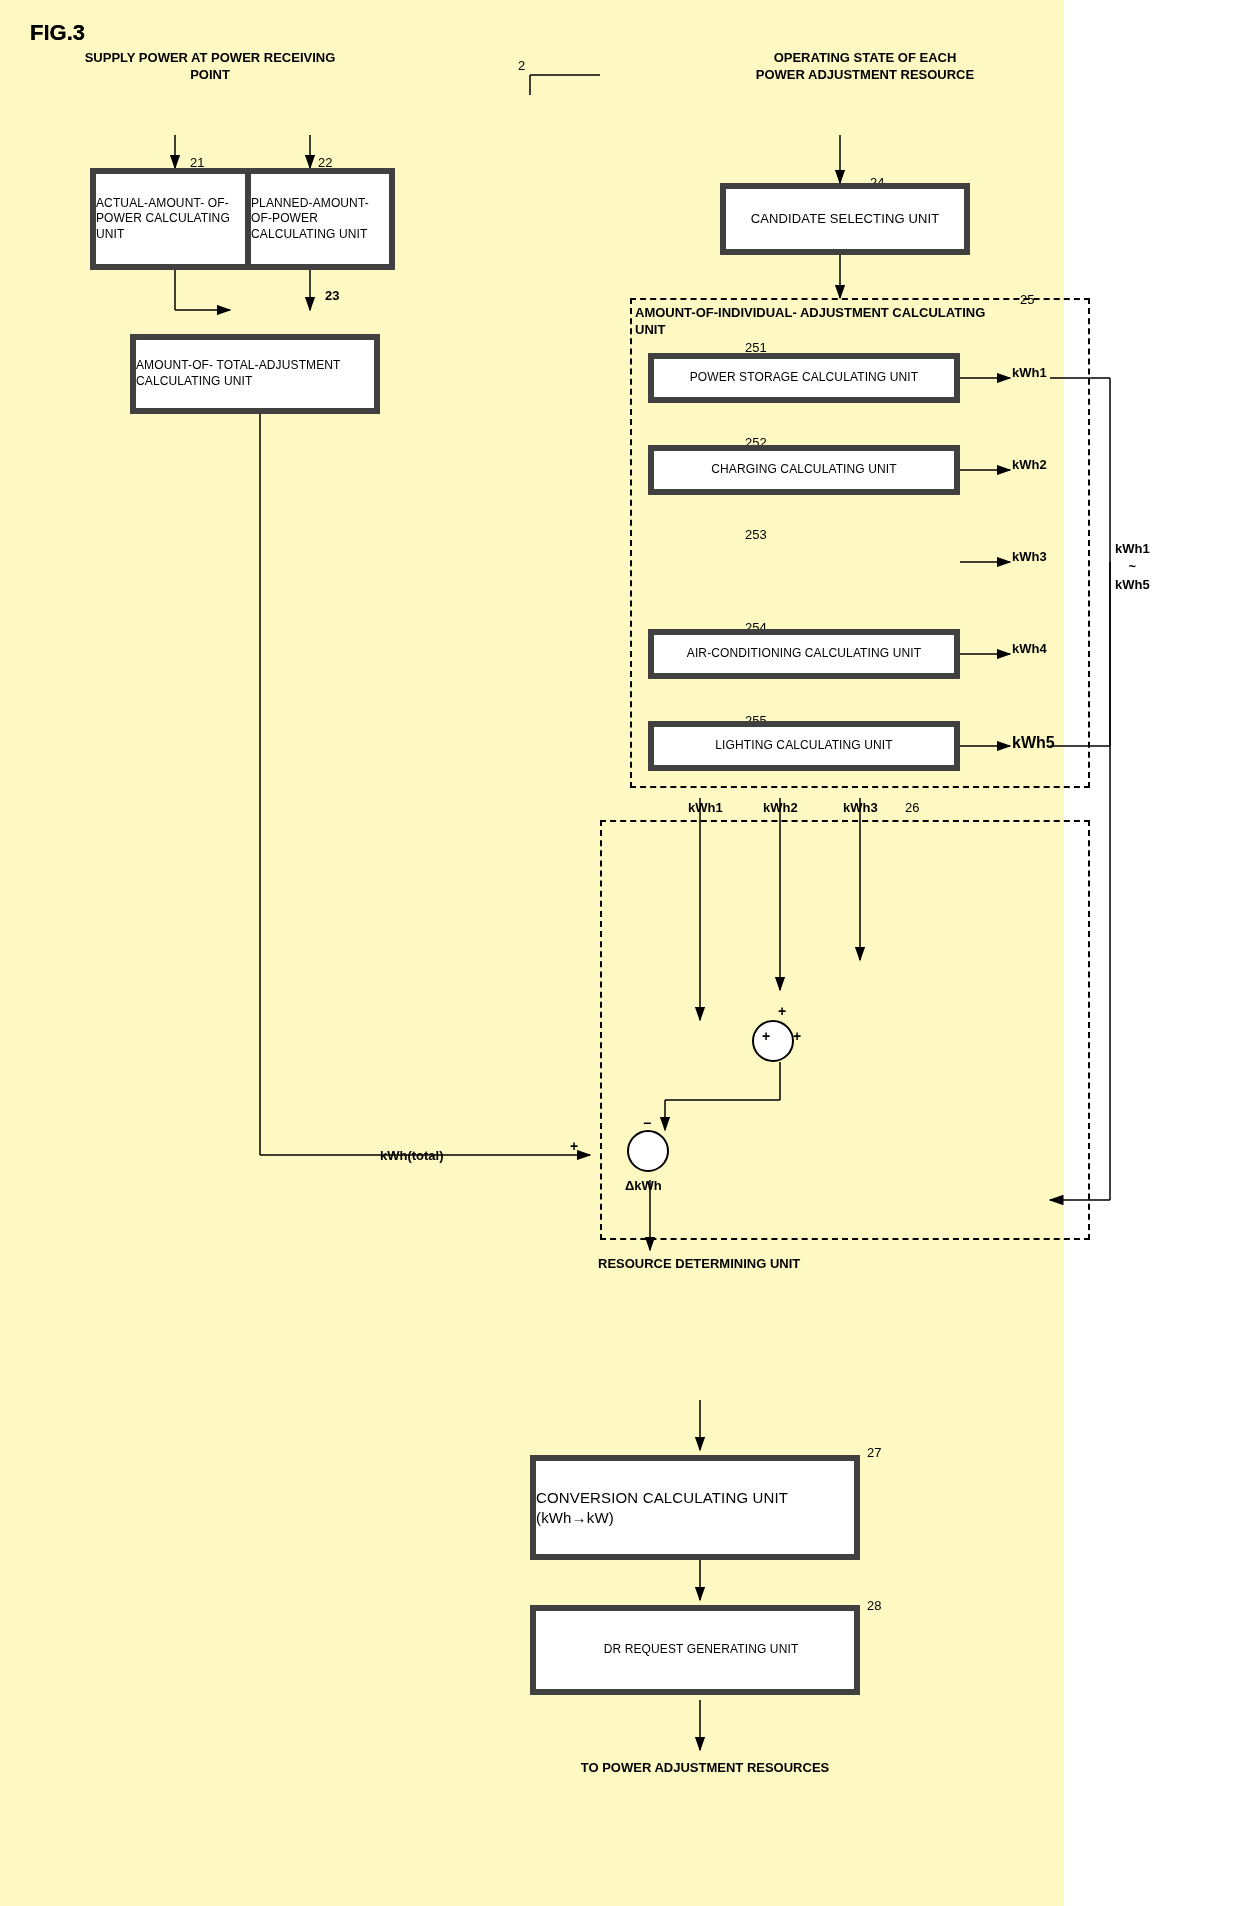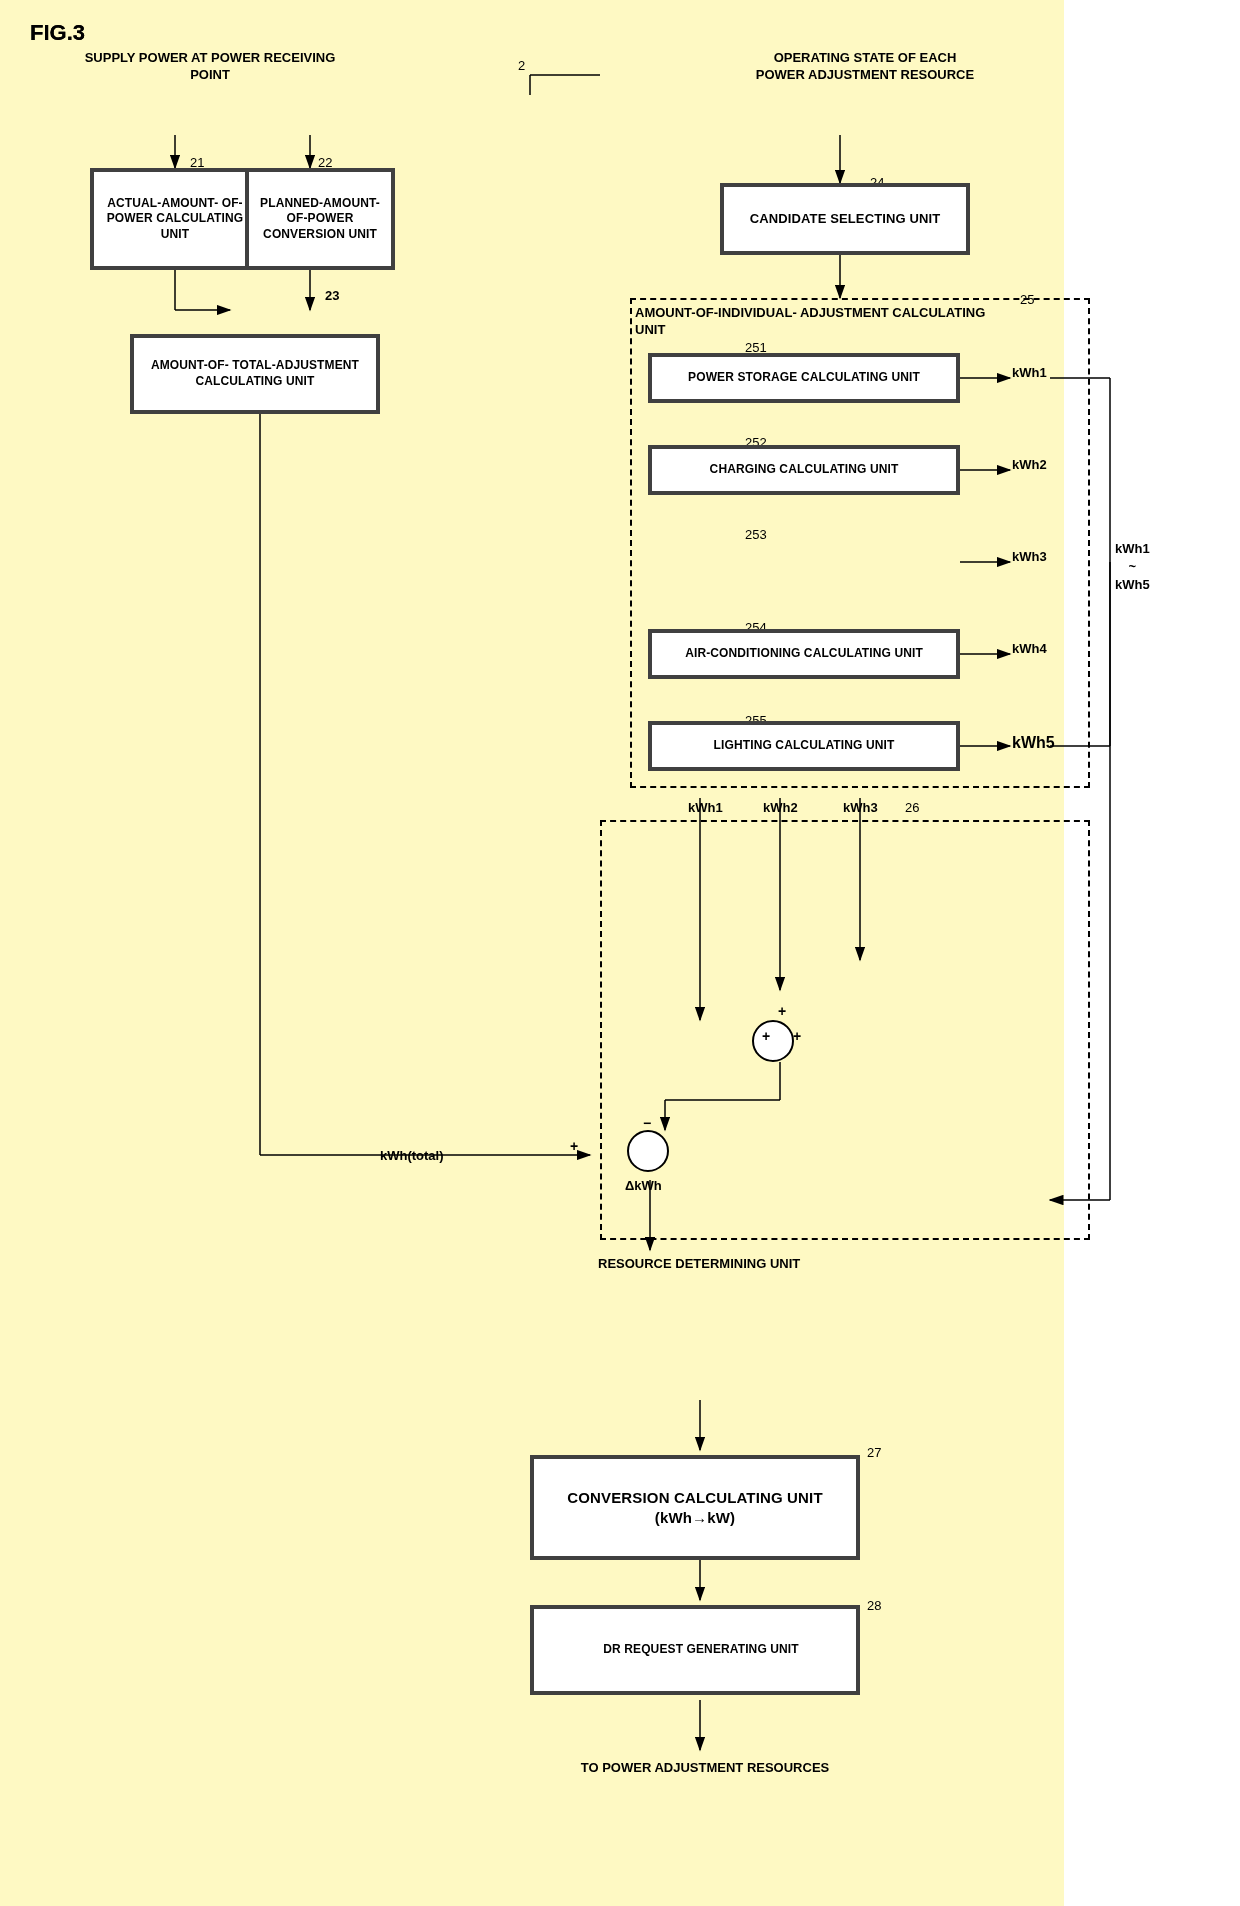--- a/index.html
+++ b/index.html
@@ -20,28 +20,27 @@
     .fig-label {
       position: absolute;
       top: 20px;
       left: 30px;
       font-size: 22px;
       font-weight: bold;
     }
     
     .box {
       position: absolute;
-      border: 4px solid #404040;
+      border: 6px solid #404040;
       background: #fff;
       display: flex;
       align-items: center;
       justify-content: center;
-      text-align: center;
       font-size: 13px;
-      font-weight: bold;
+      font-weight: normal;
       line-height: 1.3;
       letter-spacing: 0.01em;
     }
     .dashed-box {
       position: absolute;
       border: 2px dashed #000;
       background: transparent;
     }
     
     .ref {
@@ -161,21 +160,21 @@
   <div class="ref" style="top:155px; left:190px;">21</div>
 
   <div class="box" style="top:168px; left:90px; width:170px; height:102px; font-size:12px;">ACTUAL-AMOUNT-
 OF-POWER
 CALCULATING UNIT</div>
 
   <div class="ref" style="top:155px; left:318px;">22</div>
 
   <div class="box" style="top:168px; left:245px; width:150px; height:102px; font-size:12px;">PLANNED-AMOUNT-
 OF-POWER
-CONVERSION UNIT</div>
+CALCULATING UNIT</div>
 
   <div class="ref" style="top:288px; left:325px;font-weight:bold;">23</div>
 
   <div class="box" style="top:310px; left:130px; width:250px; height:80px; font-size:12px;margin-top:24px;">AMOUNT-OF-
 TOTAL-ADJUSTMENT
 CALCULATING UNIT</div>
 
   <div class="label" style="top:50px; left:750px; width:230px; font-size:13px;">OPERATING STATE OF
 EACH POWER
 ADJUSTMENT RESOURCE</div>

